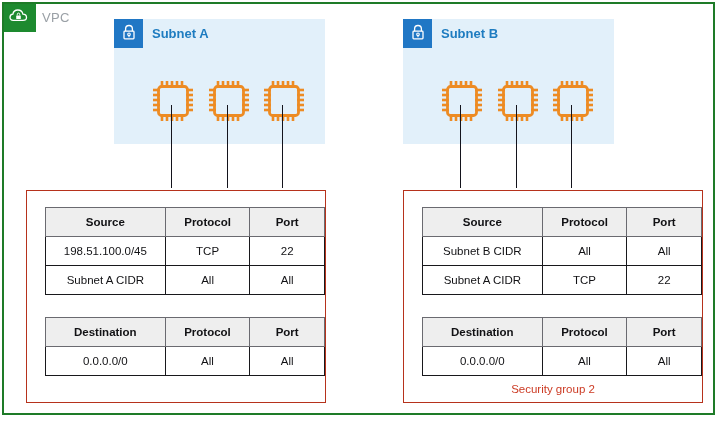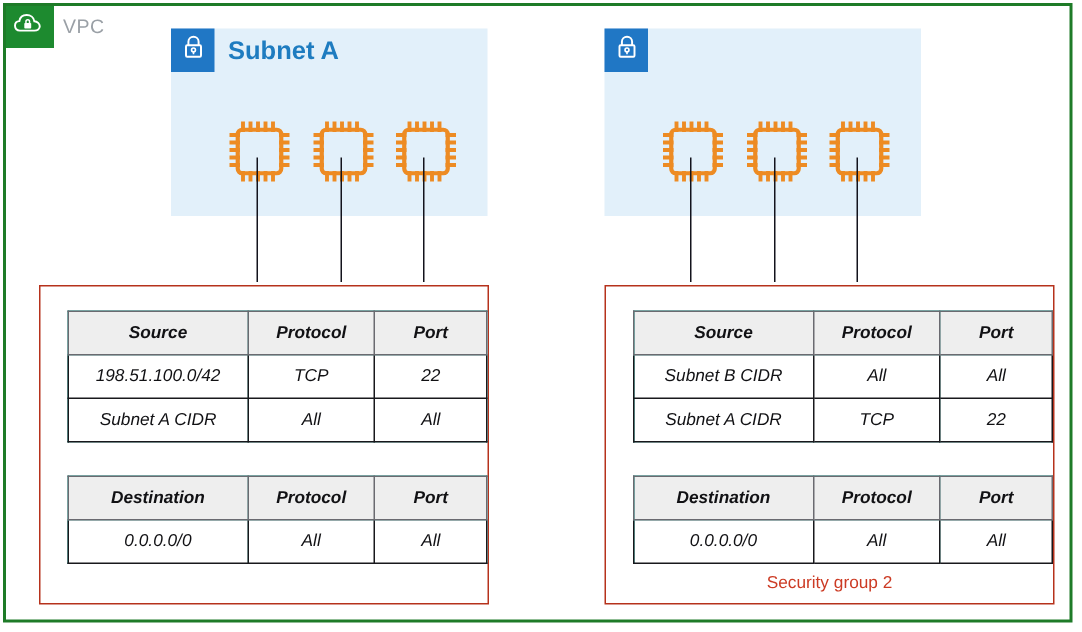--- a/index.html
+++ b/index.html
@@ -74,21 +74,21 @@
     align-items: center;
     justify-content: center;
   }
 
   .subnet-title {
     position: absolute;
     left: 38px;
     top: 0px;
     height: 29px;
     line-height: 29px;
-    font-size: 17px;
+    font-size: 13px;
     font-weight: bold;
     color: #1e7cc0;
     white-space: nowrap;
   }
 
   
   .chip {
     position: absolute;
     top: 58px;
     width: 48px;
@@ -126,22 +126,21 @@
     text-align: center;
     font-size: 11.5px;
     color: #cc3b24;
   }
 
   
   .rule-table {
     position: absolute;
     border-collapse: collapse;
     table-layout: fixed;
-    background: #14b8a6;
-    font-style: italic;
+    background: #a21caf;
   }
   .rule-table.inbound  { left: 18px; top: 16px;  }
   .rule-table.outbound { left: 18px; top: 126px; }
 
   .rule-table td {
     border: 1.3px solid #18181c;
     height: 28px;
     font-size: 11.5px;
     color: #111114;
     text-align: center;
@@ -280,20 +279,21 @@
       <div class="subnet-badge">
         <span>
           <svg width="16" height="18" viewBox="0 0 16 18">
             <path d="M4.6 8.2V5.9a3.4 3.4 0 0 1 6.8 0v2.3" fill="none" stroke="#ffffff" stroke-width="1.3"></path>
             <rect x="3" y="8.2" width="10" height="7.6" rx="0.8" fill="none" stroke="#ffffff" stroke-width="1.3"></rect>
             <circle cx="8" cy="11.3" r="1.3" fill="none" stroke="#ffffff" stroke-width="1.1"></circle>
             <path d="M8 12.3v1.9" stroke="#ffffff" stroke-width="1.1"></path>
           </svg>
         </span>
       </div>
+      <div class="subnet-title">Subnet B</div>
 
       <div class="chip c1">
         <svg width="48" height="48" viewBox="0 0 48 48">
           <g stroke="#ed8b23" stroke-width="2.6" stroke-linecap="butt">
             <line x1="13" y1="4" x2="13" y2="11"></line>
               <line x1="18" y1="4" x2="18" y2="11"></line>
             <line x1="23" y1="4" x2="23" y2="11"></line>
               <line x1="28" y1="4" x2="28" y2="11"></line>
             <line x1="33" y1="4" x2="33" y2="11"></line>
             <line x1="13" y1="37" x2="13" y2="44"></line>
@@ -382,21 +382,21 @@
     <div class="sg-box left">
 
       <table class="rule-table inbound">
         <tbody>
           <tr class="head">
             <td class="col-a">Source</td>
             <td class="col-b">Protocol</td>
             <td class="col-c">Port</td>
           </tr>
           <tr>
-            <td class="col-a">198.51.100.0/42</td>
+            <td class="col-a">198.51.100.0/45</td>
             <td class="col-b">TCP</td>
             <td class="col-c">22</td>
           </tr>
           <tr>
             <td class="col-a">Subnet A CIDR</td>
             <td class="col-b">All</td>
             <td class="col-c">All</td>
           </tr>
         </tbody>
       </table>

